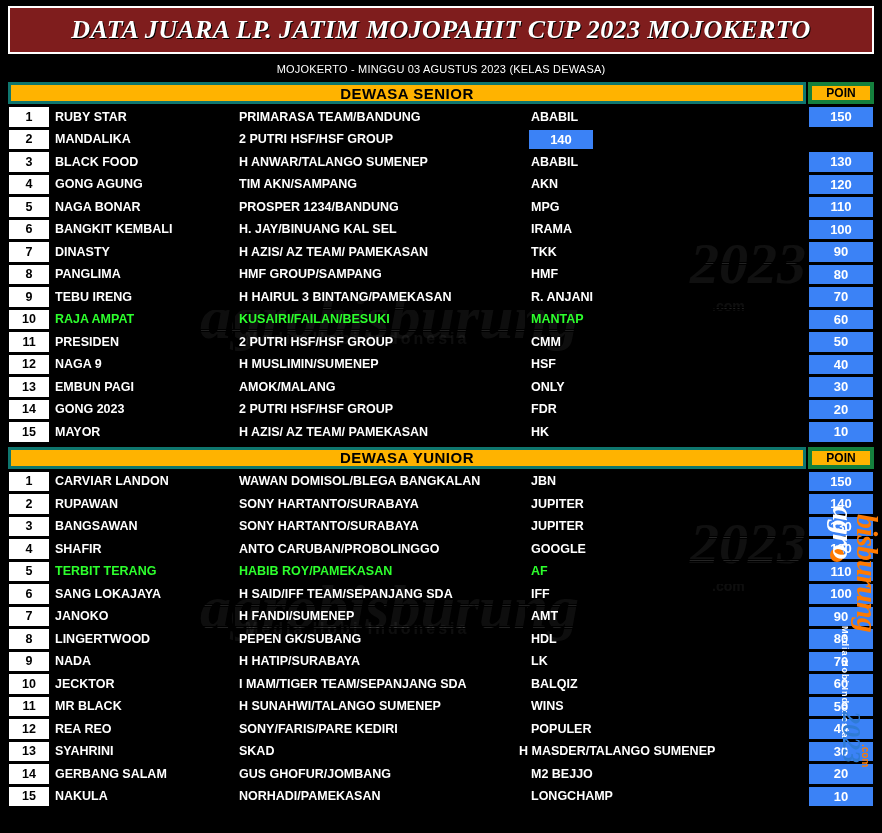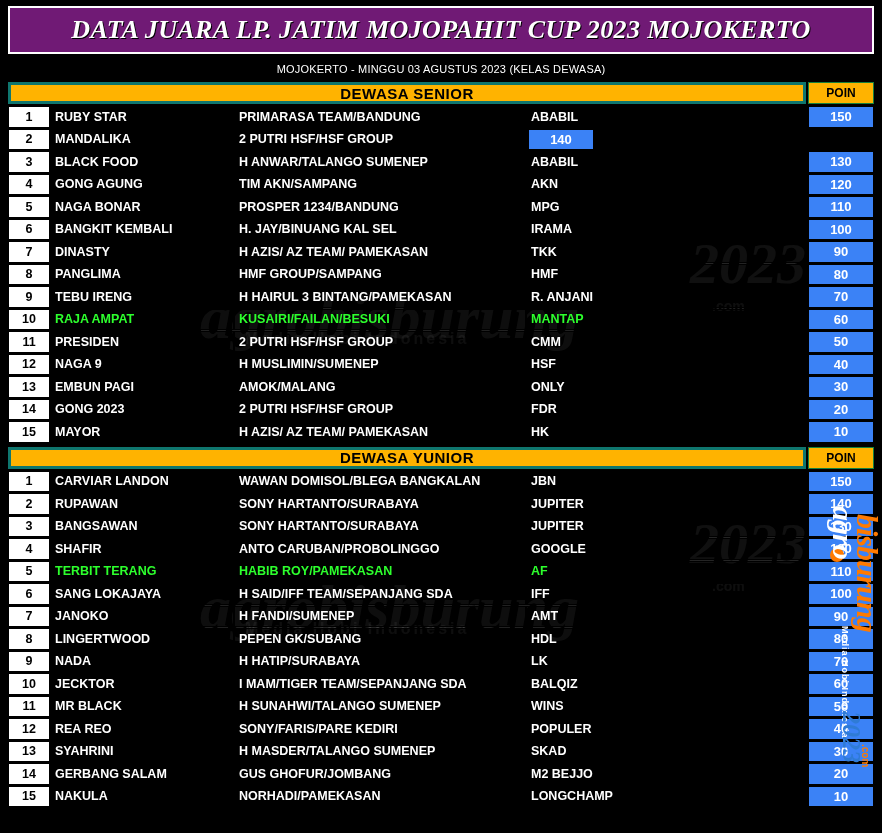--- a/index.html
+++ b/index.html
@@ -10,21 +10,21 @@
   }
   .page {
     width: 882px; height: 833px;
     background: #000;
     position: relative;
     overflow: hidden;
     padding: 6px 8px 6px 8px;
   }
   
   .title-banner {
-    background: #701a75;
+    background: #7f1d1d;
     border: 2px solid #ffffff;
     height: 48px;
     display: flex;
     align-items: center;
     justify-content: center;
     margin-bottom: 3px;
   }
   .title-text {
     color: #ffffff;
     font-size: 26px;
@@ -102,21 +102,21 @@
     font-weight: bold;
     display: flex;
     align-items: center;
     justify-content: center;
     letter-spacing: 0.5px;
   }
   .sec-head-poin {
     width: 66px;
     margin-left: 2px;
     background: #ffb300;
-    border: 1px solid #15803d;
+    border: 4px solid #15803d;
     color: #000;
     font-size: 12px;
     font-weight: bold;
     display: flex;
     align-items: center;
     justify-content: center;
   }
   
   .row {
     display: flex;
@@ -445,22 +445,22 @@
         <div class="row">
           <div class="cell c-rank">12</div>
           <div class="cell c-name">REA REO</div>
           <div class="cell c-team">SONY/FARIS/PARE KEDIRI</div>
           <div class="cell c-ring">POPULER</div>
           <div class="cell c-poin">40</div>
         </div>
         <div class="row">
           <div class="cell c-rank">13</div>
           <div class="cell c-name">SYAHRINI</div>
+          <div class="cell c-ring">SKAD</div>
           <div class="cell c-team">H MASDER/TALANGO SUMENEP</div>
-          <div class="cell c-ring">SKAD</div>
           <div class="cell c-poin">30</div>
         </div>
         <div class="row">
           <div class="cell c-rank">14</div>
           <div class="cell c-name">GERBANG SALAM</div>
           <div class="cell c-team">GUS GHOFUR/JOMBANG</div>
           <div class="cell c-ring">M2 BEJJO</div>
           <div class="cell c-poin">20</div>
         </div>
         <div class="row">

